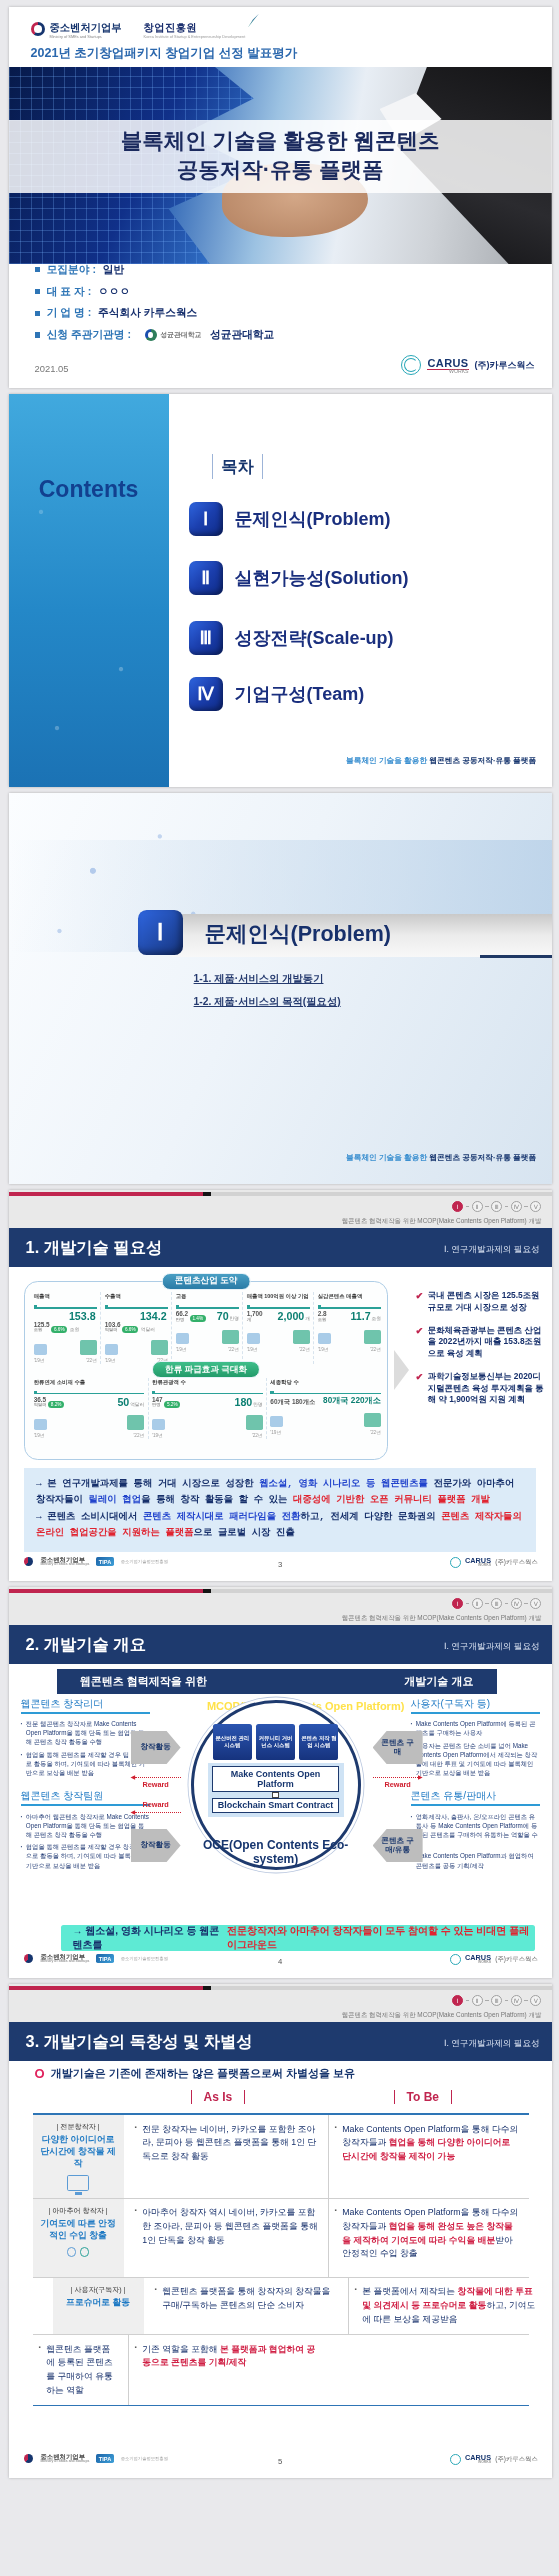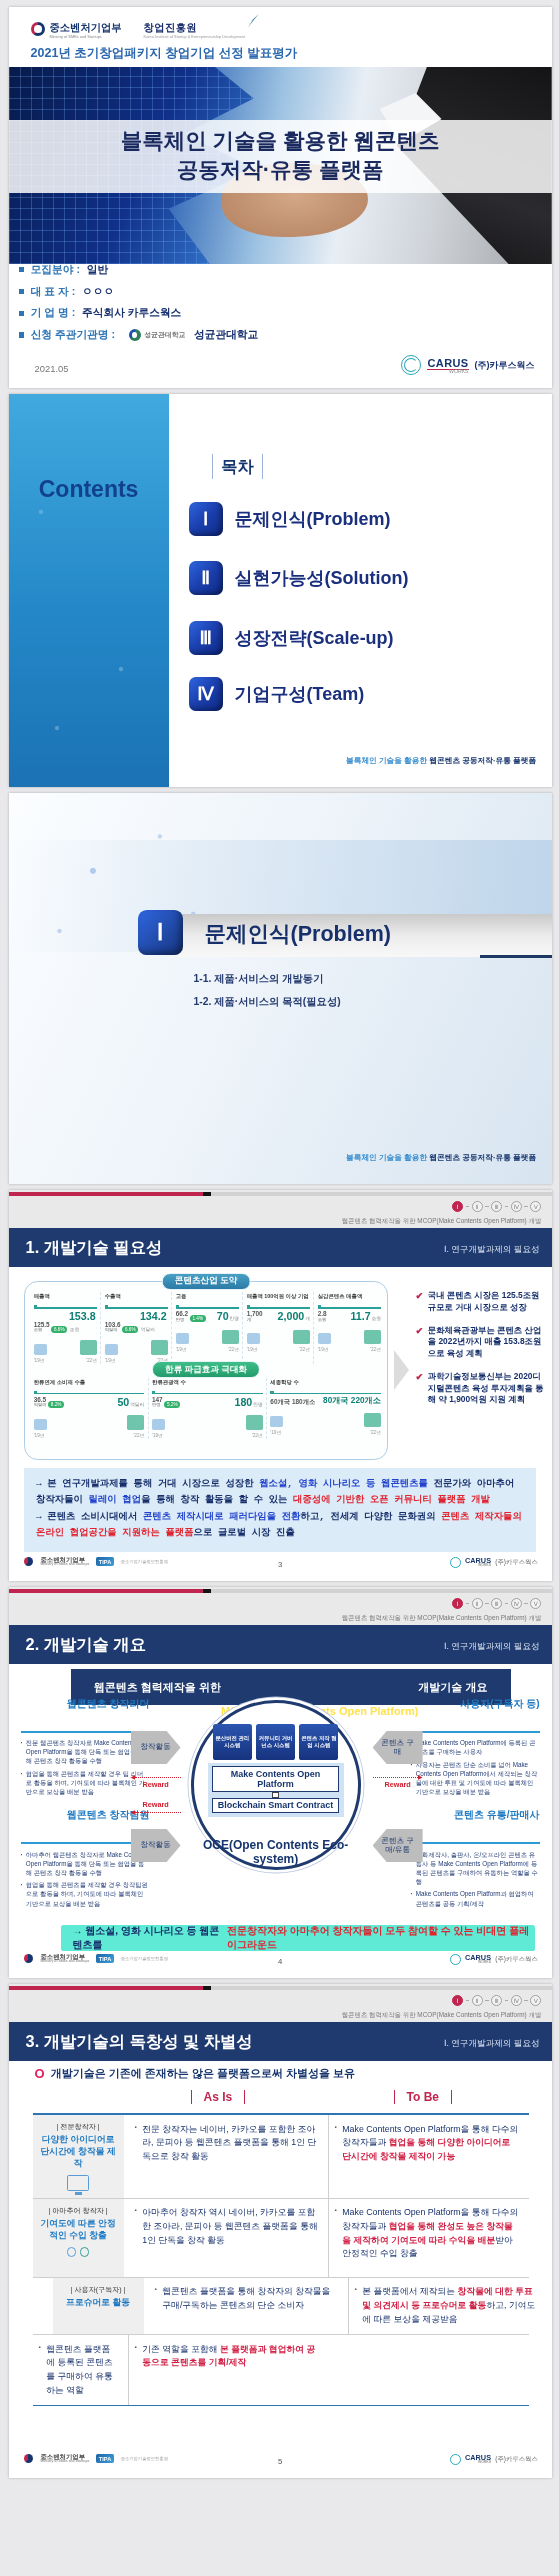--- a/index.html
+++ b/index.html
@@ -21,21 +21,21 @@
   .circuit-left{position:absolute;left:0;top:0;width:258px;height:100%;
     background:repeating-linear-gradient(0deg,rgba(120,180,255,.28) 0 0.9px,transparent 0.9px 11px),
                repeating-linear-gradient(90deg,rgba(120,180,255,.28) 0 0.9px,transparent 0.9px 11px),
                linear-gradient(115deg,#071a4a 0%,#103089 52%,#2f6cc2 82%,#79b0e0 100%);
     clip-path:polygon(0 0,80% 0,95% 16%,68% 34%,96% 52%,62% 72%,78% 100%,0 100%);}
   .suit{position:absolute;right:0;top:0;width:215px;height:100%;background:linear-gradient(200deg,#141416 0%,#2b2b2f 55%,#0b0b0d 100%);clip-path:polygon(42% 0,100% 0,100% 100%,80% 100%,28% 40%);}
   .cuff{position:absolute;right:110px;top:26px;width:62px;height:50px;background:#f4f5f7;clip-path:polygon(0 32%,58% 0,100% 52%,34% 100%);}
   .hand{position:absolute;left:213px;top:96px;width:146px;height:74px;background:radial-gradient(ellipse at 50% 45%,#d3a787,#b2805f);border-radius:48% 52% 55% 45%;}
   .title-overlay{position:absolute;left:0;top:53px;width:100%;padding:6.9px 0 8.6px;background:rgba(255,255,255,.84);text-align:center;}
   .title-overlay .l{font-size:21.5px;font-weight:bold;color:#1b2a5e;line-height:1.35;}
-  .fields{position:absolute;left:10px;top:256px;}
+  .fields{position:absolute;left:26px;top:256px;}
   .field{display:flex;align-items:center;margin-bottom:7.7px;font-size:10.7px;font-weight:bold;}
   .field .bl{width:5.2px;height:5.2px;background:#2e75b6;margin-right:6.9px;}
   .field .lab{color:#2e75b6;margin-right:6.9px;}
   .field .val{color:#17306e;}
   .skku-mark{width:12px;height:12px;border-radius:50%;background:conic-gradient(#2e7d5b 0 65%,#1b4fae 65% 100%);margin:0 3.4px 0 6.9px;position:relative;}
   .skku-mark:after{content:"";position:absolute;left:3.4px;top:2.6px;width:5.2px;height:6.9px;border-radius:50%;background:#fff;}
   .skku-small{font-size:6.9px;color:#777;margin-right:8.6px;}
   .s1-date{position:absolute;left:26px;top:356px;font-size:9.4px;color:#777;}
   .carus{position:absolute;right:17px;top:348px;display:flex;align-items:center;gap:6px;}
   .carus-ring{width:20.6px;height:20.6px;border-radius:50%;border:1.7px solid #2aa8b8;position:relative;}
@@ -64,21 +64,21 @@
   .s3-band{position:absolute;left:0;top:47px;width:100%;height:112px;background:linear-gradient(90deg,rgba(205,224,240,0) 0%,rgba(195,216,236,.65) 70%,rgba(183,208,232,.8) 100%);}
   .s3-net{position:absolute;left:17px;top:8.6px;width:223px;height:172px;
     background:radial-gradient(circle at 30% 40%,rgba(120,160,220,.5) 2.6px,transparent 3.4px),
                radial-gradient(circle at 60% 20%,rgba(120,160,220,.4) 1.7px,transparent 2.6px),
                radial-gradient(circle at 75% 65%,rgba(120,160,220,.4) 1.7px,transparent 2.6px),
                radial-gradient(circle at 15% 75%,rgba(120,160,220,.4) 1.7px,transparent 2.6px);}
   .s3-bandbar{position:absolute;left:163px;top:121px;width:380px;height:43px;background:linear-gradient(180deg,#c9c9c9 0%,#ececec 50%,#f8f8f8 100%);}
   .s3-icon{position:absolute;left:129px;top:117px;width:45px;height:45px;border-radius:8.6px;background:linear-gradient(135deg,#2f66e0 0%,#16357e 100%);box-shadow:inset -3.4px -3.4px 6.9px rgba(0,0,0,.35);color:#fff;font-family:"Liberation Serif",serif;font-weight:bold;font-size:23px;display:flex;align-items:center;justify-content:center;}
   .s3-title{position:absolute;left:196px;top:126px;font-size:21.5px;font-weight:bold;color:#17306b;}
   .s3-line{position:absolute;left:471px;top:162px;width:72px;height:3.4px;background:#1f3864;}
-  .s3-sub{position:absolute;left:185px;top:175px;font-size:10.3px;font-weight:bold;color:#253a6e;line-height:2.2;}
+  .s3-sub{position:absolute;left:185px;top:175px;font-size:10.3px;font-weight:bold;color:#253a6e;line-height:2.2;text-decoration:underline;}
   
   .shead{position:absolute;left:0;top:0;width:100%;height:38px;background:#e9e9e9;}
   .ptrack{position:absolute;top:1.7px;left:0;width:100%;height:4.3px;background:#d2d2d2;}
   .pfill{position:absolute;top:0;left:0;height:4.3px;width:194px;background:#c0254f;}
   .pknob{position:absolute;top:0;left:194px;width:8.6px;height:4.3px;background:#141414;}
   .steps{position:absolute;top:11px;right:10.3px;display:flex;align-items:center;gap:2.6px;}
   .step{width:11px;height:11px;border-radius:50%;border:0.9px solid #a0a0a0;background:#f2f2f2;color:#8a8a8a;font-size:6px;font-family:"Liberation Serif",serif;display:flex;align-items:center;justify-content:center;}
   .step.active{background:#c0254f;border-color:#c0254f;color:#fff;}
   .sdash{width:3.4px;border-top:0.9px solid #aaa;}
   .mcopline{position:absolute;top:27px;right:10.3px;font-size:6.4px;color:#777;}
@@ -126,37 +126,37 @@
   .checks{position:absolute;left:407px;top:100px;width:129px;}
   .check{display:flex;gap:4.3px;margin-bottom:11px;}
   .check .ck{color:#c0254f;font-weight:bold;font-size:9.4px;line-height:1.2;}
   .check .ct{font-size:8.4px;font-weight:bold;color:#17306b;line-height:1.4;}
   .abox{position:absolute;left:15.5px;top:278px;width:512px;height:84px;background:#dcebf8;padding:7.7px 12px;font-family:Liberation Mono, monospace;}
   .aline{font-size:9.4px;font-weight:bold;line-height:1.75;color:#17306b;}
   .aline .c-blue{color:#2244cc;}
   .aline .c-red{color:#e02430;}
   
   .s5{top:1587px;height:391px;}
-  .banner{position:absolute;left:62px;top:82px;width:440px;height:36px;background:#1e3a6e;color:#fff;font-size:11px;font-weight:bold;display:flex;align-items:center;justify-content:center;}
+  .banner{position:absolute;left:48px;top:82px;width:440px;height:25px;background:#1e3a6e;color:#fff;font-size:11px;font-weight:bold;display:flex;align-items:center;justify-content:center;}
   .banner .yellow{color:#ffe24a;margin-top:48px;}
   .col5{position:absolute;width:129px;top:110px;}
   .col5.left{left:12px;}
   .col5.right{left:402px;}
-  .colh{font-size:10px;font-weight:bold;color:#1f7ac4;text-align:right;border-bottom:2.6px solid #2e9bd6;padding-bottom:20px;margin-bottom:5.2px;}
+  .colh{font-size:10px;font-weight:normal;color:#1f7ac4;text-align:left;border-bottom:2.6px solid #2e9bd6;padding-bottom:1px;margin-bottom:5.2px;}
   .colh.mt{margin-top:12px;}
   .cbul{font-size:6.3px;color:#203a74;line-height:1.45;margin-bottom:3.4px;padding-left:5.2px;position:relative;}
   .cbul:before{content:"·";position:absolute;left:0;top:0;font-weight:bold;}
   .circle{position:absolute;left:182px;top:113px;width:170px;height:170px;border:3.4px solid #1e3a6e;border-radius:50%;background:#fff;box-shadow:0 0 0 2.6px #fff,0 0 0 3.4px #b8c6de;}
   .mods{display:flex;justify-content:center;gap:4.3px;margin-top:20.6px;}
   .mod{width:39px;height:36px;background:linear-gradient(180deg,#2b55b0,#16337e);border-radius:2.6px;color:#fff;font-size:5.4px;font-weight:bold;text-align:center;display:flex;align-items:center;justify-content:center;line-height:1.25;padding:1.7px;}
   .base5{width:136px;margin:3.4px auto 0;background:#cfe3f5;padding:3.4px 4.3px;}
   .pbox{background:#fff;border:1.7px solid #1e3a6e;text-align:center;font-size:9px;font-weight:bold;color:#16356e;line-height:1.15;padding:1.7px 0;}
   .conn{width:6.9px;height:5.2px;margin:0 auto;border:1.3px solid #444;background:#fff;}
   .oce{margin-top:21px;text-align:center;font-size:12px;font-weight:bold;color:#16356e;line-height:1.2;}
-  .chev{position:absolute;width:50px;height:33px;background:#bdbdbd;color:#1e3a6e;font-size:7.6px;font-weight:normal;display:flex;align-items:center;justify-content:center;text-align:center;line-height:1.15;padding:0 5.2px;}
+  .chev{position:absolute;width:50px;height:33px;background:#bdbdbd;color:#1e3a6e;font-size:7.6px;font-weight:bold;display:flex;align-items:center;justify-content:center;text-align:center;line-height:1.15;padding:0 5.2px;}
   .chev.pr{clip-path:polygon(0 0,72% 0,100% 50%,72% 100%,0 100%);}
   .chev.pl{clip-path:polygon(28% 0,100% 0,100% 100%,28% 100%,0 50%);}
   .reward{position:absolute;width:50px;text-align:center;}
   .rline{display:flex;align-items:center;}
   .rhead{color:#d02030;font-size:6px;line-height:1;}
   .rdots{flex:1;border-top:1.7px dotted #d02030;}
   .rlabel{color:#d02030;font-weight:bold;font-size:7.3px;}
   .b5box{position:absolute;left:52px;top:338px;width:474px;height:26px;background:#5eead4;border-radius:2.6px;display:flex;align-items:center;padding-left:12px;}
   .b5box .t1{font-size:10px;font-weight:bold;color:#17306b;}
   .b5box .t2{font-size:10px;font-weight:bold;color:#e02430;}

